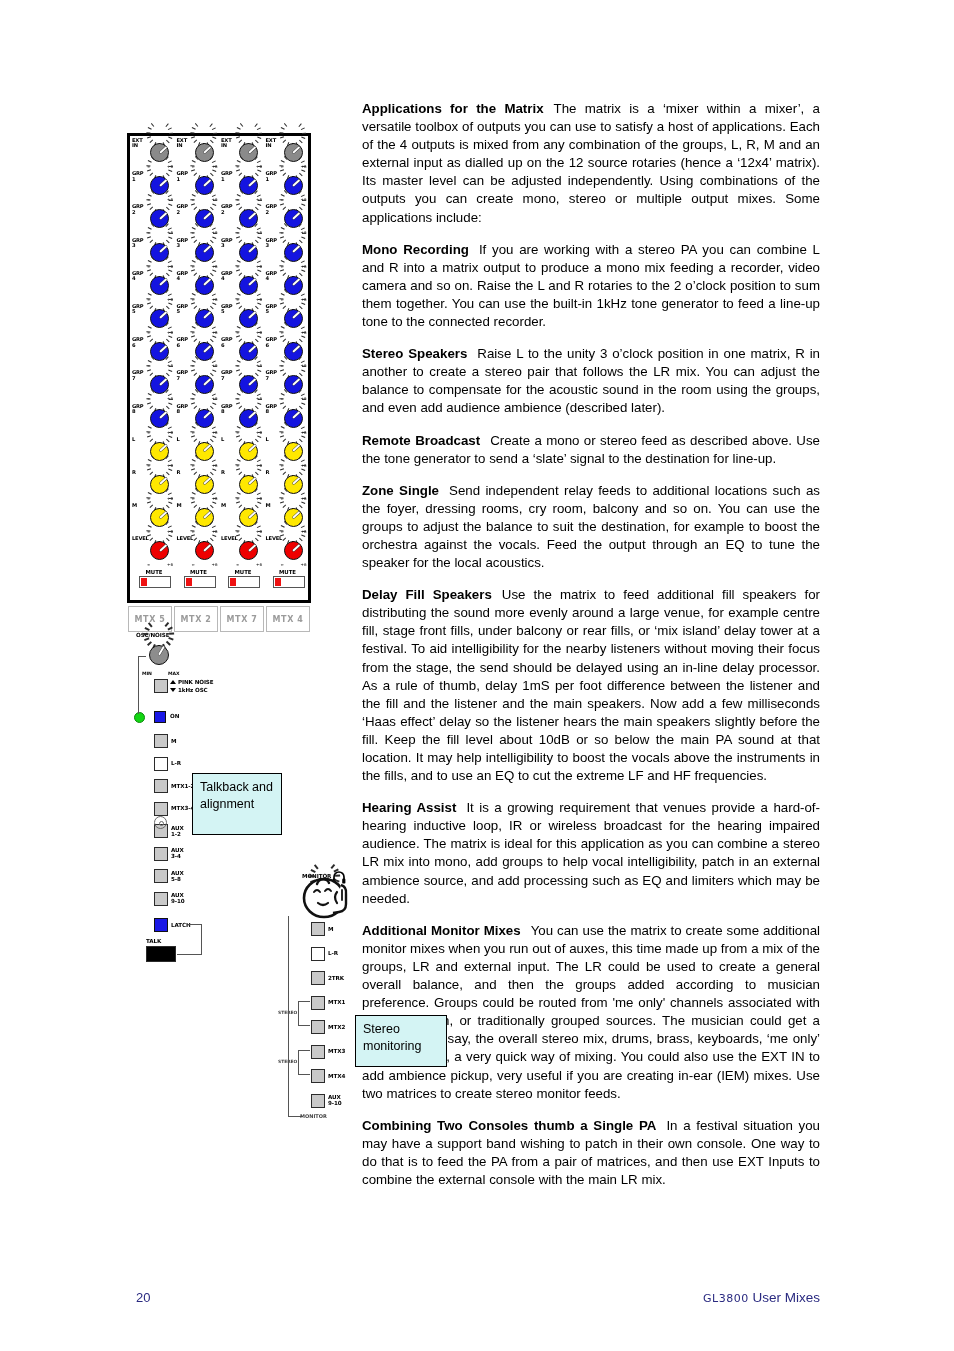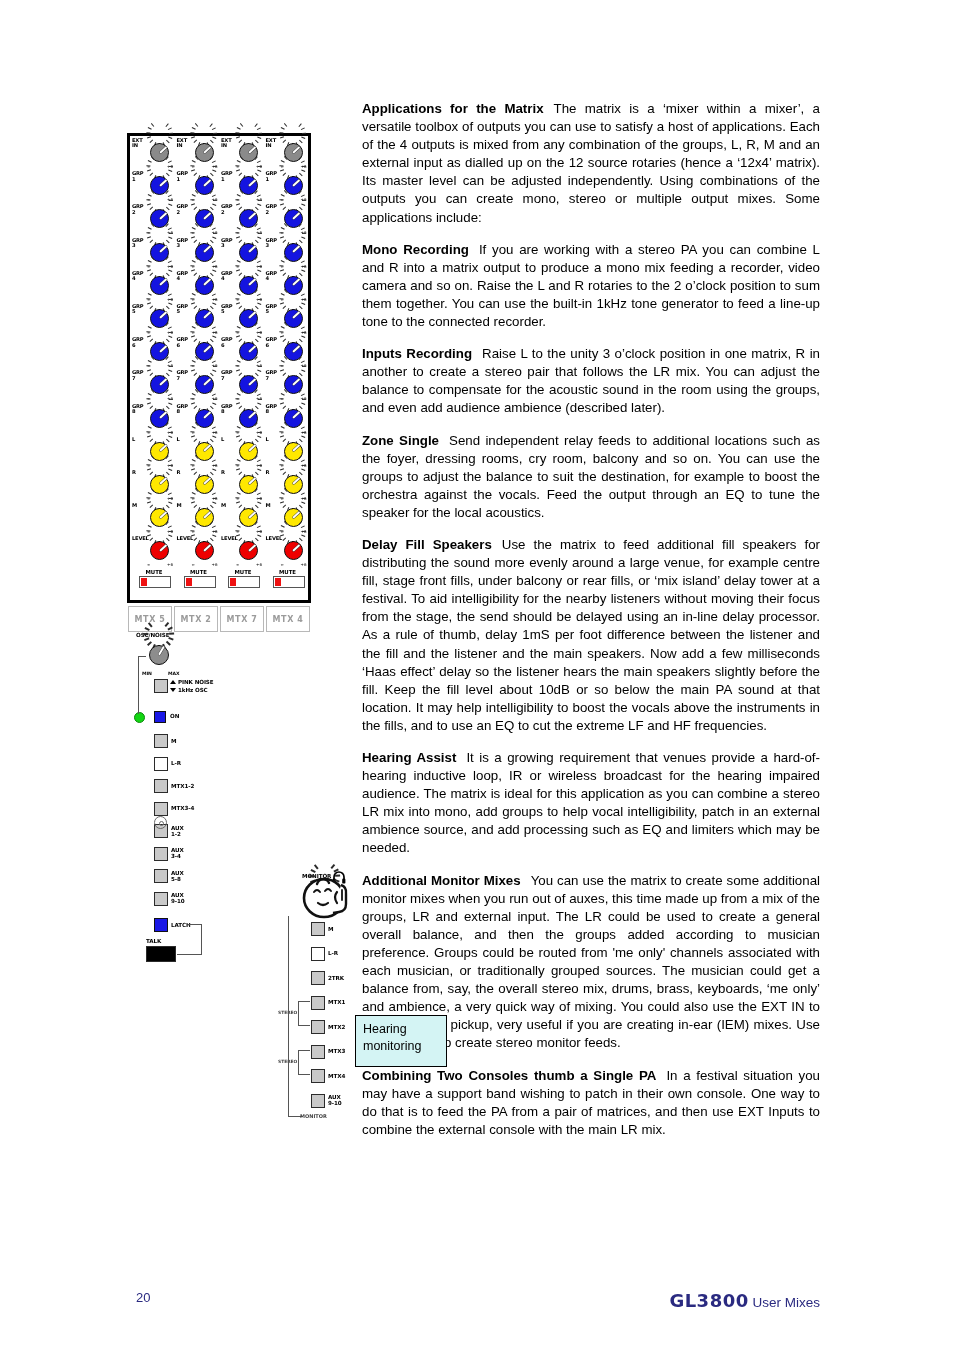--- a/index.html
+++ b/index.html
@@ -17,21 +17,21 @@
     font-size:13.3px;line-height:18.1px;color:#000;
     margin:0 0 14px 0;text-align:justify;
   }
   .para b{font-weight:bold;}
   .para .gap{display:inline-block;width:10px;}
 
   
   #footer{position:absolute;left:0;top:1290px;width:954px;height:40px;}
   #page-num{position:absolute;left:136px;top:0;font-size:13px;color:#2a2a80;font-weight:normal;}
   #guide-label{position:absolute;right:134px;top:0;font-size:13.5px;color:#2a2a80;}
-  #guide-label .model{font-weight:bold;letter-spacing:0.5px;font-family:"DejaVu Sans",sans-serif;font-size:18px;}
+  #guide-label .model{font-weight:normal;letter-spacing:0.5px;font-family:"DejaVu Sans",sans-serif;font-size:11px;}
 
   
   #matrix-panel{
     position:absolute;left:127px;top:133px;width:184px;height:470px;
     background:#ffffff;border:3px solid #000;box-sizing:border-box;
   }
   .mtx-col{
     position:absolute;top:0;width:46px;height:100%;
   }
   .knob-cell{position:relative;height:33.2px;}
@@ -134,21 +134,22 @@
   }
   .stereo-brk{position:absolute;font-size:4.4px;font-weight:bold;font-family:"DejaVu Sans",sans-serif;color:#444;}
   #ear-icon{position:absolute;left:300px;top:872px;width:56px;height:52px;}
 </style>
 </head>
 <body>
 
 <div id="text-col">
     <p class="para"><b>Applications for the Matrix</b><span class="gap"></span><span>The matrix is a ‘mixer within a mixer’, a versatile toolbox of outputs you can use to satisfy a host of applications.  Each of the 4 outputs is mixed from any combination of the groups, L, R, M and an external input as dialled up on the 12 source rotaries (hence a ‘12x4’ matrix).   Its master level can be adjusted independently.  Using combinations of the outputs you can create mono, stereo or multiple output mixes.  Some applications include:</span></p>
     <p class="para"><b>Mono Recording</b><span class="gap"></span><span>If you are working with a stereo PA you can combine L and R into a matrix output to produce a mono mix feeding a recorder, video camera and so on.  Raise the L and R rotaries to the 2 o’clock position to sum them together.   You can use the built-in 1kHz tone generator to feed a line-up tone to the connected recorder.</span></p>
-    <p class="para"><b>Inputs Recording</b><span class="gap"></span><span>Raise L to the unity 3 o’clock position in one matrix, R in another to create a stereo pair that follows the LR mix.  You can adjust the balance to compensate for the acoustic sound in the room using the groups, and even add audience ambience (described later).</span></p>
+    <p class="para"><b>Stereo Speakers</b><span class="gap"></span><span>Raise L to the unity 3 o’clock position in one matrix, R in another to create a stereo pair that follows the LR mix.  You can adjust the balance to compensate for the acoustic sound in the room using the groups, and even add audience ambience (described later).</span></p>
+    <p class="para"><b>Remote Broadcast</b><span class="gap"></span><span>Create a mono or stereo feed as described above.   Use the tone generator to send a ‘slate’ signal to the destination for line-up.</span></p>
     <p class="para"><b>Zone Single</b><span class="gap"></span><span>Send independent relay feeds to additional locations such as the foyer, dressing rooms, cry room, balcony and so on.  You can use the groups to adjust the balance to suit the destination, for example to boost the orchestra against the vocals.  Feed the output through an EQ to tune the speaker for the local acoustics.</span></p>
     <p class="para"><b>Delay Fill Speakers</b><span class="gap"></span><span>Use the matrix to feed additional fill speakers for distributing the sound more evenly around a large venue, for example centre fill, stage front fills, under balcony or rear fills, or ‘mix island’ delay tower at a festival. To aid intelligibility for the nearby listeners without moving their focus from the stage, the send should be delayed using an in-line delay processor.  As a rule of thumb, delay 1mS per foot difference between the listener and the fill and the listener and the main speakers.  Now add a few milliseconds ‘Haas effect’ delay so the listener hears the main speakers slightly before the fill.  Keep the fill level about 10dB or so below the main PA sound at that location.  It may help intelligibility to boost the vocals above the instruments in the fills, and to use an EQ to cut the extreme LF and HF frequencies.</span></p>
     <p class="para"><b>Hearing Assist</b><span class="gap"></span><span>It is a growing requirement that venues provide a hard-of-hearing inductive loop, IR or wireless broadcast for the hearing impaired audience.  The matrix is ideal for this application as you can combine a stereo LR mix into mono, add groups to help vocal intelligibility, patch in an external ambience source, and add processing such as EQ and limiters which may be needed.</span></p>
     <p class="para"><b>Additional Monitor Mixes</b><span class="gap"></span><span>You can use the matrix to create some additional monitor mixes when you run out of auxes, this time made up from a mix of the groups, LR and external input. The LR could be used to create a general overall balance, and then the groups added according to musician preference.  Groups could be routed from 'me only' channels associated with each musician, or traditionally grouped sources.   The musician could get a balance from, say, the overall stereo mix, drums, brass, keyboards, ‘me only’ and ambience, a very quick way of mixing. You could also use the EXT IN to add ambience pickup, very useful if you are creating in-ear (IEM) mixes.  Use two matrices to create stereo monitor feeds.</span></p>
     <p class="para"><b>Combining Two Consoles thumb a Single PA</b><span class="gap"></span><span>In a festival situation you may have a support band wishing to patch in their own console. One way to do that is to feed the PA from a pair of matrices, and then use EXT Inputs to combine the external console with the main LR mix.</span></p>
   </div>
 
 <div id="matrix-panel">
     <div class="mtx-col" style="left: 1px;">
       <div class="knob-cell">
@@ -1645,20 +1646,21 @@
     <div class="abs sq-btn" style="left: 24px; top: 261.5px; width: 14px; height: 14px;"></div>
     <div class="abs lbl-tiny" style="left: 41px; top: 262px;">AUX<br>9-10</div>
     <div class="circle-icon" style="left: 24px; top: 186px;"></div>
     <div class="abs sq-btn blue" style="left: 24px; top: 288px; width: 14px; height: 14px;"></div>
     <div class="abs lbl-tiny" style="left: 41px; top: 292px;">LATCH</div>
     <div class="abs lbl-tiny" style="left: 16px; top: 308px;">TALK</div>
     <div class="abs sq-btn black" style="left: 16px; top: 316px; width: 30px; height: 16px;"></div>
     <div class="hline" style="left: 58px; top: 294px; width: 14px;"></div>
     <div class="vline" style="left: 71px; top: 294px; height: 30px;"></div>
     <div class="hline" style="left: 47px; top: 324px; width: 25px;"></div>
+    <div class="callout" style="left: 62px; top: 143px; width: 90px; height: 62px;">Talkback and alignment</div>
     <div class="abs lbl-tiny" style="left: 172px; top: 243px;">MONITOR</div>
     <svg viewBox="0 0 14 13" style="position: absolute; left: 202px; top: 241px; width: 14px; height: 13px;">
       <path d="M2 9 V6 a5 5 0 0 1 10 0 V9" fill="none" stroke="#000" stroke-width="1.7"></path>
       <rect x="0.6" y="7.6" width="3.2" height="5" rx="1.2" fill="#000"></rect>
       <rect x="10.2" y="7.6" width="3.2" height="5" rx="1.2" fill="#000"></rect>
     </svg>
     <div class="mini-knob-wrap" style="left: 180px; top: 252px;">
       <div class="mini-tick">
         <i style="transform: rotate(-140deg);"></i>
         <i style="transform: rotate(-117deg);"></i>
@@ -1698,21 +1700,21 @@
     <div class="hline" style="left: 168px; top: 370.5px; width: 12px;"></div>
     <div class="hline" style="left: 168px; top: 395px; width: 12px;"></div>
     <div class="stereo-brk" style="left: 148px; top: 379.75px;">STEREO</div>
     <div class="vline" style="left: 168px; top: 419.5px; height: 24.5px;"></div>
     <div class="hline" style="left: 168px; top: 419.5px; width: 12px;"></div>
     <div class="hline" style="left: 168px; top: 444px; width: 12px;"></div>
     <div class="stereo-brk" style="left: 148px; top: 428.75px;">STEREO</div>
     <div class="vline" style="left: 158px; top: 286px; height: 200px;"></div>
     <div class="hline" style="left: 158px; top: 486px; width: 14px;"></div>
     <div class="stereo-brk" style="left: 170px; top: 483px; font-size: 5px;">MONITOR</div>
-    <div class="callout" style="left: 225px; top: 385px; width: 92px; height: 52px;">Hearing monitoring</div>
+    <div class="callout" style="left: 225px; top: 385px; width: 92px; height: 52px;">Stereo monitoring</div>
   </div>
 
 <svg id="ear-icon" viewBox="0 0 56 52">
   <ellipse cx="24" cy="26" rx="20" ry="19" fill="#fff" stroke="#111" stroke-width="2.6"></ellipse>
   <path d="M17 12 C19 6, 27 6, 29 11" fill="none" stroke="#111" stroke-width="2.4" stroke-linecap="round"></path>
   <path d="M14 20 q3 -4 6 0" fill="none" stroke="#111" stroke-width="2" stroke-linecap="round"></path>
   <path d="M25 19 q3 -4 6 0" fill="none" stroke="#111" stroke-width="2" stroke-linecap="round"></path>
   <path d="M18 31 q5 4 10 0" fill="none" stroke="#111" stroke-width="2.2" stroke-linecap="round"></path>
   <path d="M41 13 q6 2 5 9 l0 10 q0 7 -7 8 l-6 1" fill="#fff" stroke="#111" stroke-width="2.4" stroke-linejoin="round"></path>
   <path d="M42 18 l0 10 M46 19 l0 9" fill="none" stroke="#111" stroke-width="1.8" stroke-linecap="round"></path>

